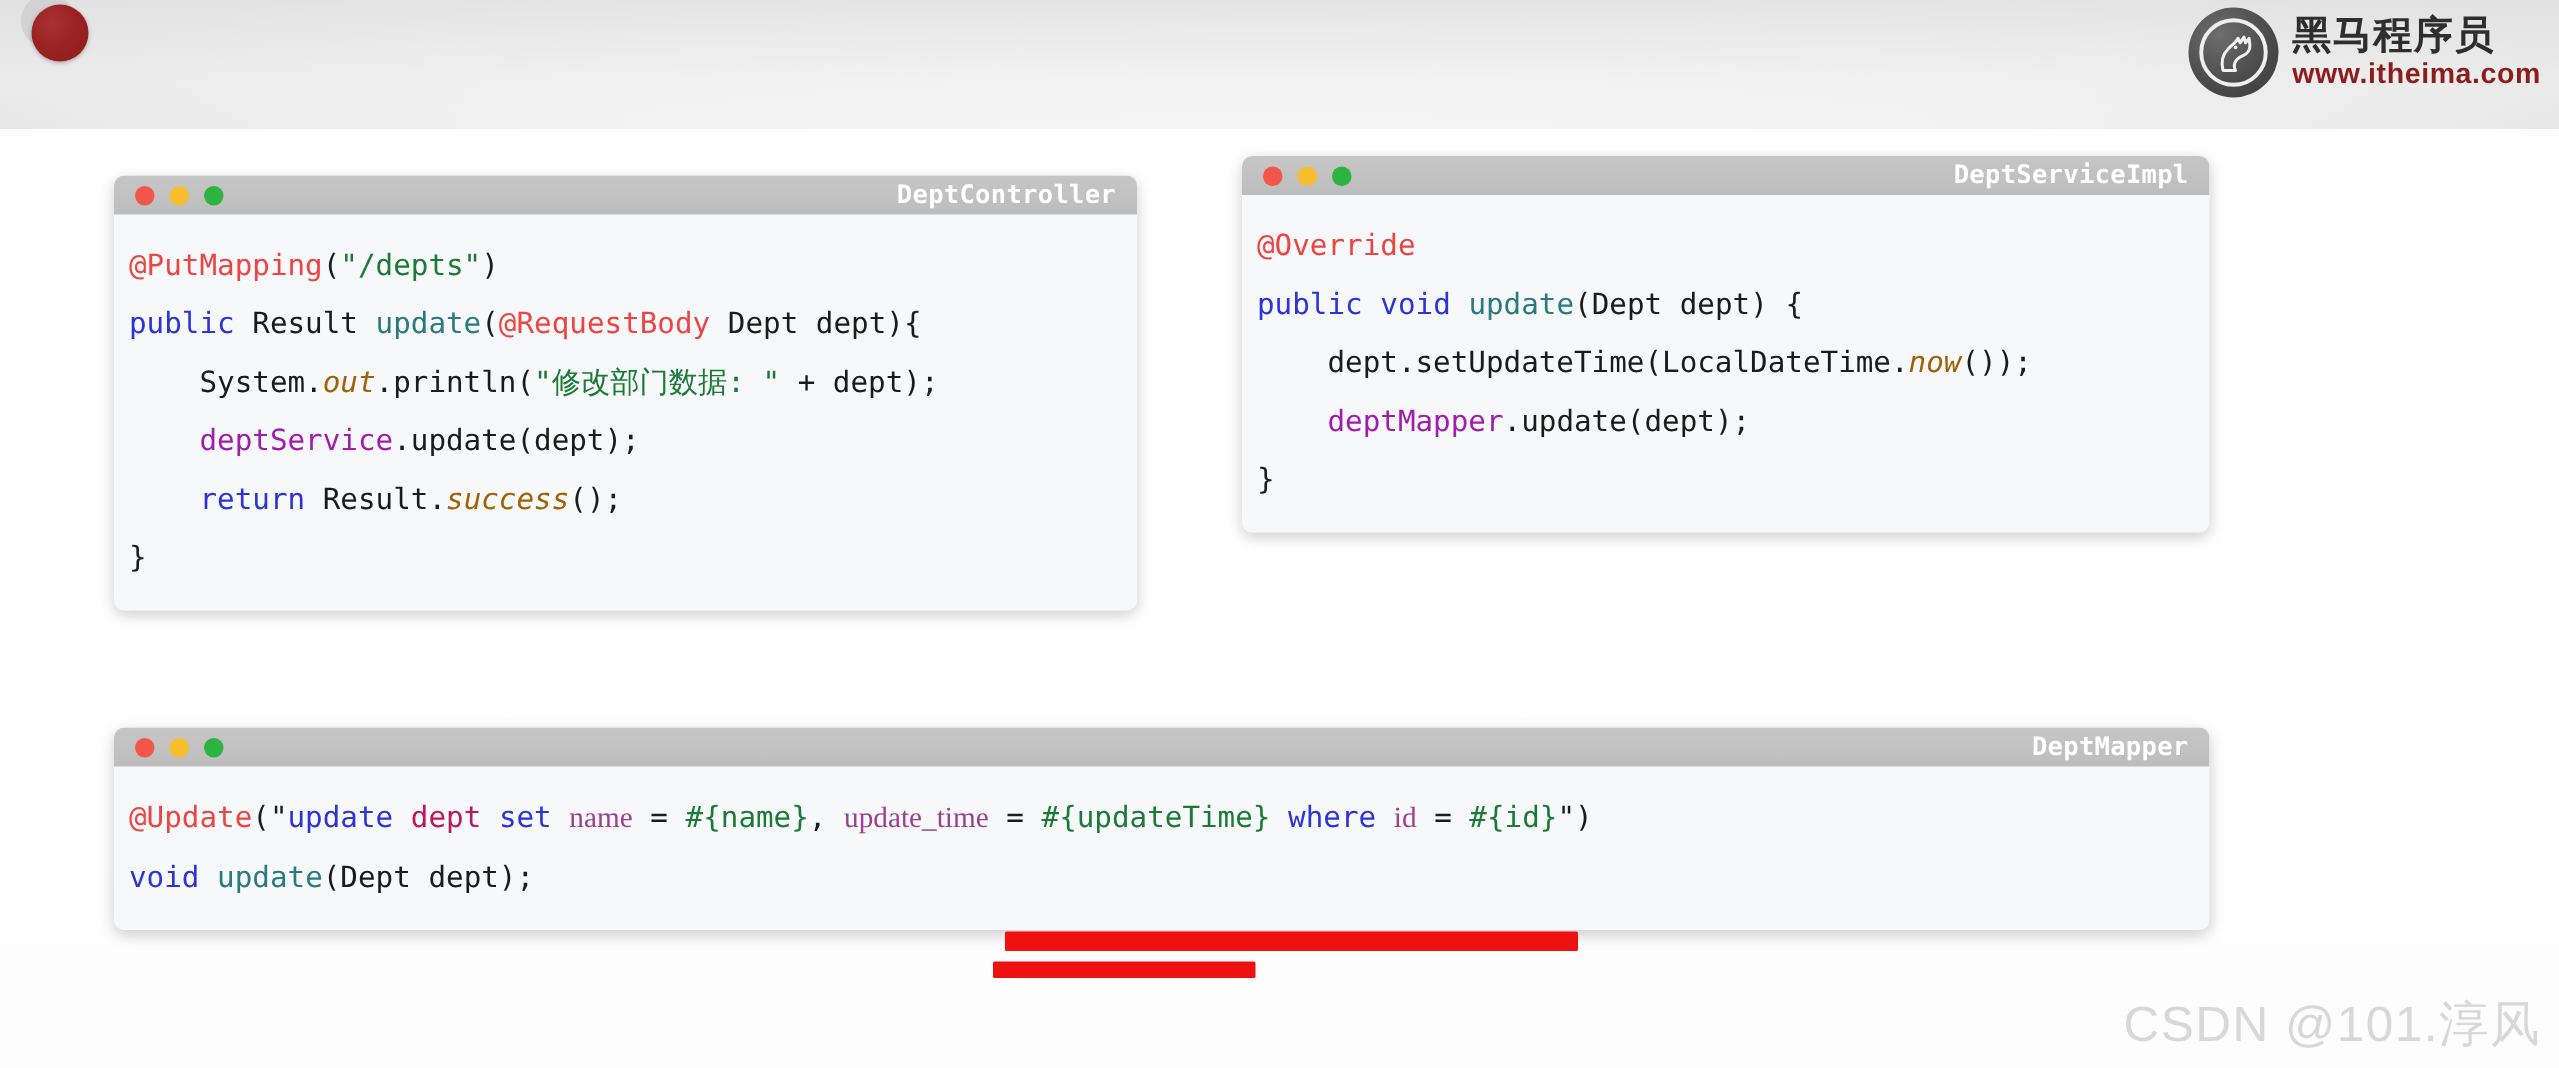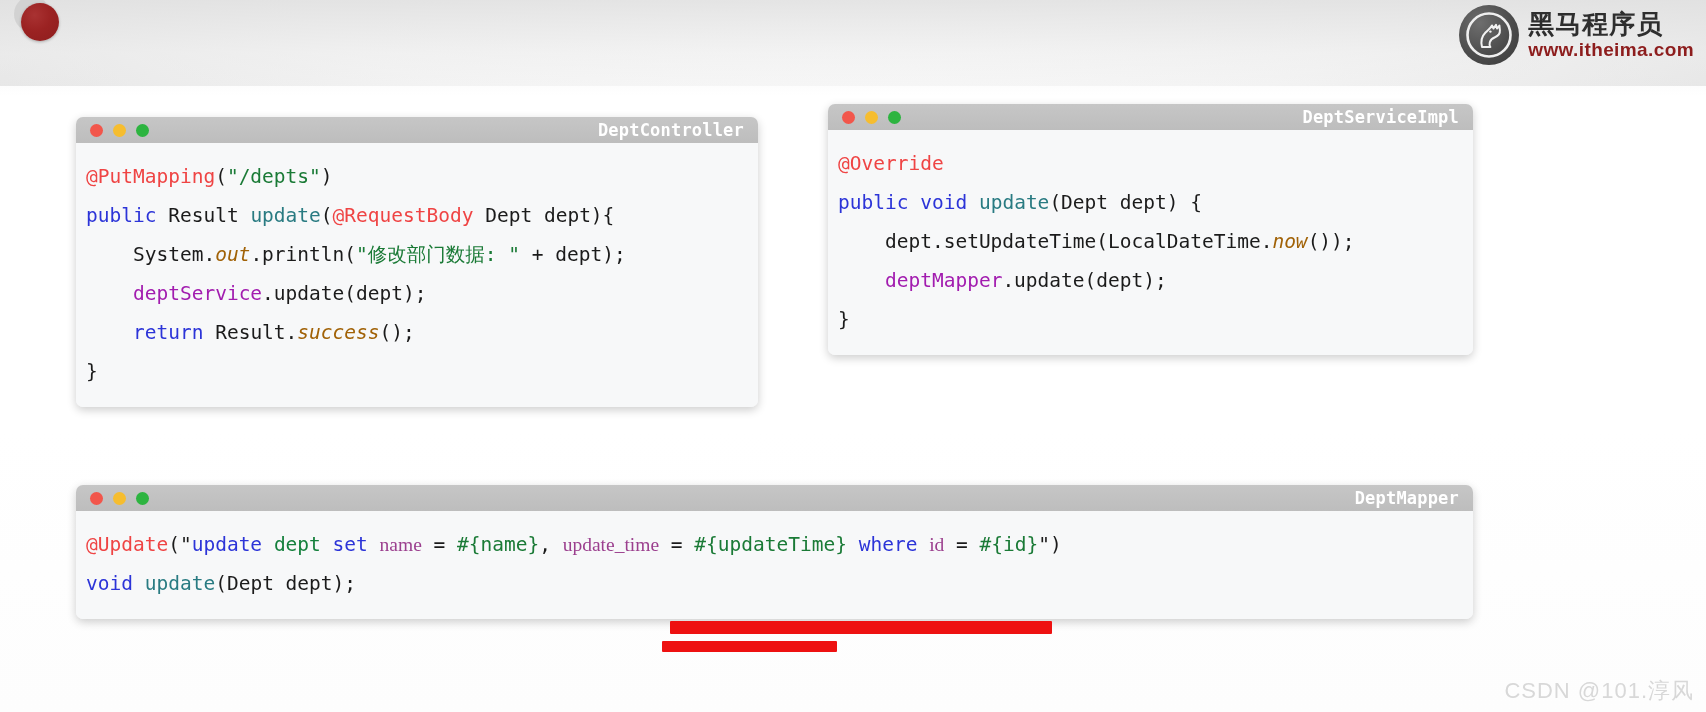--- a/index.html
+++ b/index.html
@@ -161,21 +161,21 @@
 
   
   .kw   { color: #2c34d8; margin-top: 32px; }            
   .ann  { color: #ef4444; }            
   .str  { color: #1a7a36; }            
   .meth { color: #297b82; }            
   .fld  { color: #a21caf; }            
   .stat { color: #a16207; font-style: italic; }  
   .plain{ color: #1b1b1b; }
   .sqlid{ color: #9b3f8e; font-family: Liberation Serif, serif; }            
-  .sqltbl{ color: #15803d; }           
+  .sqltbl{ color: #be185d; }           
   .sqlparam{ color: #1a7a36; text-align: right; }         
 
   
   #win-controller { left: 76px;  top: 117px; width: 682px; }
   #win-service    { left: 828px; top: 104px; width: 645px; }
   #win-mapper     { left: 76px;  top: 485px; width: 1397px; }
 
   
   .redbar {
     position: absolute;
@@ -185,21 +185,21 @@
   }
   #redbar-updatetime-col { left: 670px; top: 621px; width: 382px; height: 13px; }
   #redbar-updatetime-sub { left: 662px; top: 641px; width: 175px; height: 11px; }
 
   
   .watermark {
     position: absolute;
     right: 12px;
     bottom: 6px;
     font-family: "Liberation Sans", sans-serif;
-    font-size: 22px;
+    font-size: 33px;
     color: #d8d8d8;
     letter-spacing: 1px;
     white-space: nowrap;
     z-index: 9;
     user-select: none;
   }
 </style>
 </head>
 <body>
 

